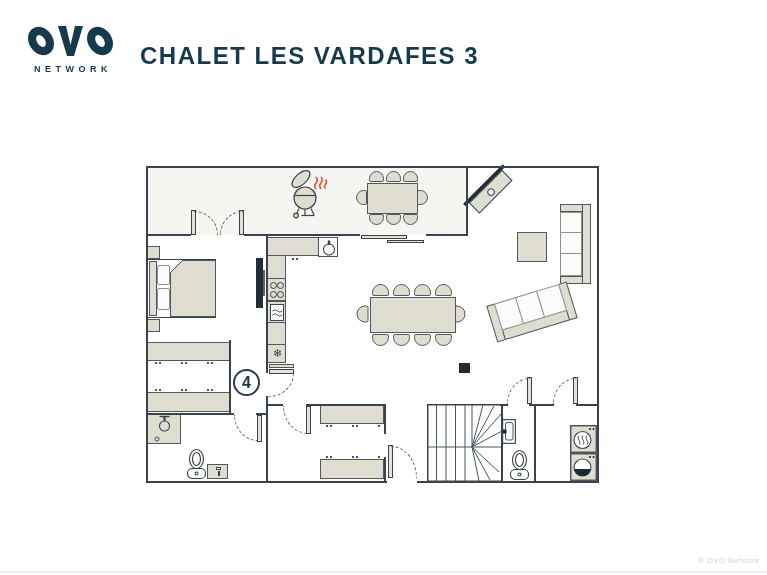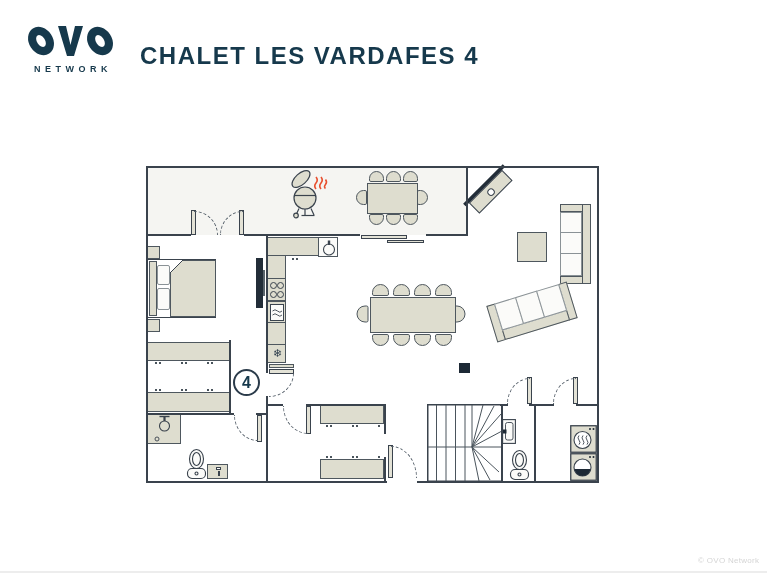--- a/index.html
+++ b/index.html
@@ -41,21 +41,21 @@
   <svg style="left:28px;top:22px;" width="90" height="54" viewBox="0 0 90 54">
     <g fill="#16394c">
       <ellipse cx="13" cy="19" rx="12" ry="15" transform="rotate(-33 13 19)"></ellipse>
       <ellipse cx="13" cy="19" rx="4" ry="6.5" fill="#ffffff" transform="rotate(-33 13 19)"></ellipse>
       <path d="M30,4 L39,34 L46,34 L55,4 L47,4 L42.5,23 L38,4 Z"></path>
       <ellipse cx="72" cy="19" rx="12" ry="15" transform="rotate(-33 72 19)"></ellipse>
       <ellipse cx="72" cy="19" rx="4" ry="6.5" fill="#ffffff" transform="rotate(-33 72 19)"></ellipse>
     </g>
     <text x="45" y="50" text-anchor="middle" font-size="9" letter-spacing="4.5" font-weight="bold" fill="#16394c">NETWORK</text>
   </svg>
-  <div class="title">CHALET LES VARDAFES 4</div>
+  <div class="title">CHALET LES VARDAFES 3</div>
 
   <div class="terrace" style="left:148px;top:168px;width:318px;height:67px;"></div>
 
   <svg style="left:288px;top:168px;" width="42" height="52" viewBox="0 0 42 52">
     <g stroke="#3a434d" stroke-width="1.2" fill="#deddcf">
       <ellipse cx="13" cy="11" rx="11" ry="5.5" transform="rotate(-42 13 11)"></ellipse>
       <circle cx="17" cy="30" r="11"></circle>
       <path d="M6.5,27.5 h21" fill="none"></path>
       <path d="M11,40.5 L8,47 M23,40.5 L26,47 M17,41 V47" fill="none"></path>
       <circle cx="8" cy="47.5" r="2.3"></circle>

